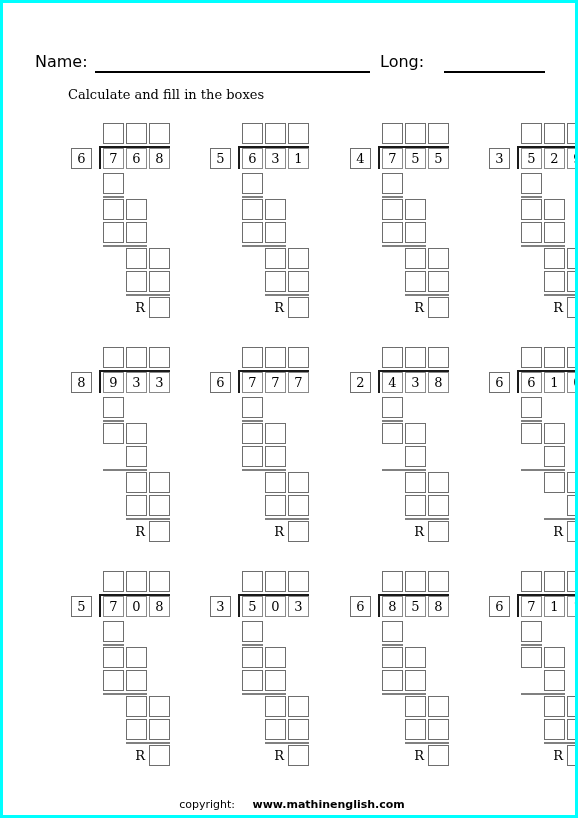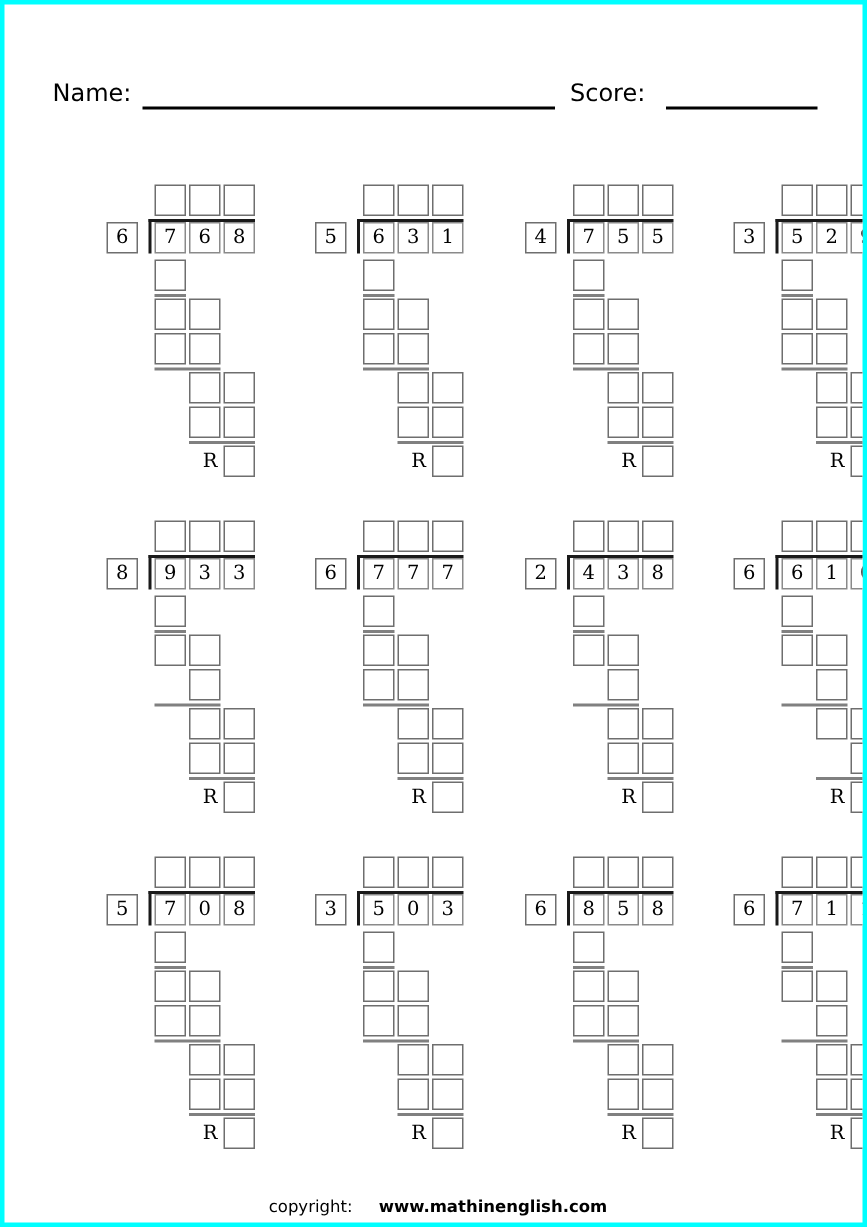--- a/index.html
+++ b/index.html
@@ -159,24 +159,25 @@
 </style>
 </head>
 <body>
 
 <div class="page">
 
 
   <div class="name-row">
     <span class="lbl name-label">Name:</span>
     <span class="name-line"></span>
-    <span class="lbl score-label">Score:</span>
+    <span class="lbl score-label">Long:</span>
     <span class="score-line"></span>
   </div>
 
+  <div class="instructions">Calculate and fill in the boxes</div>
 
   <div class="problems" id="problems-root">
       <div class="prow" style="">
         <div class="problem" style="left:38px;">
           <div class="bx" style="left:62px;top:2px;"></div>
           <div class="bx" style="left:85px;top:2px;"></div>
           <div class="bx" style="left:108px;top:2px;"></div>
           <div class="overbar" style="left:58px;top:25px;width:71px;"></div>
           <div class="vbar" style="left:58px;top:25px;height:23px;"></div>
           <div class="bx" style="left:30px;top:27px;">6</div>

